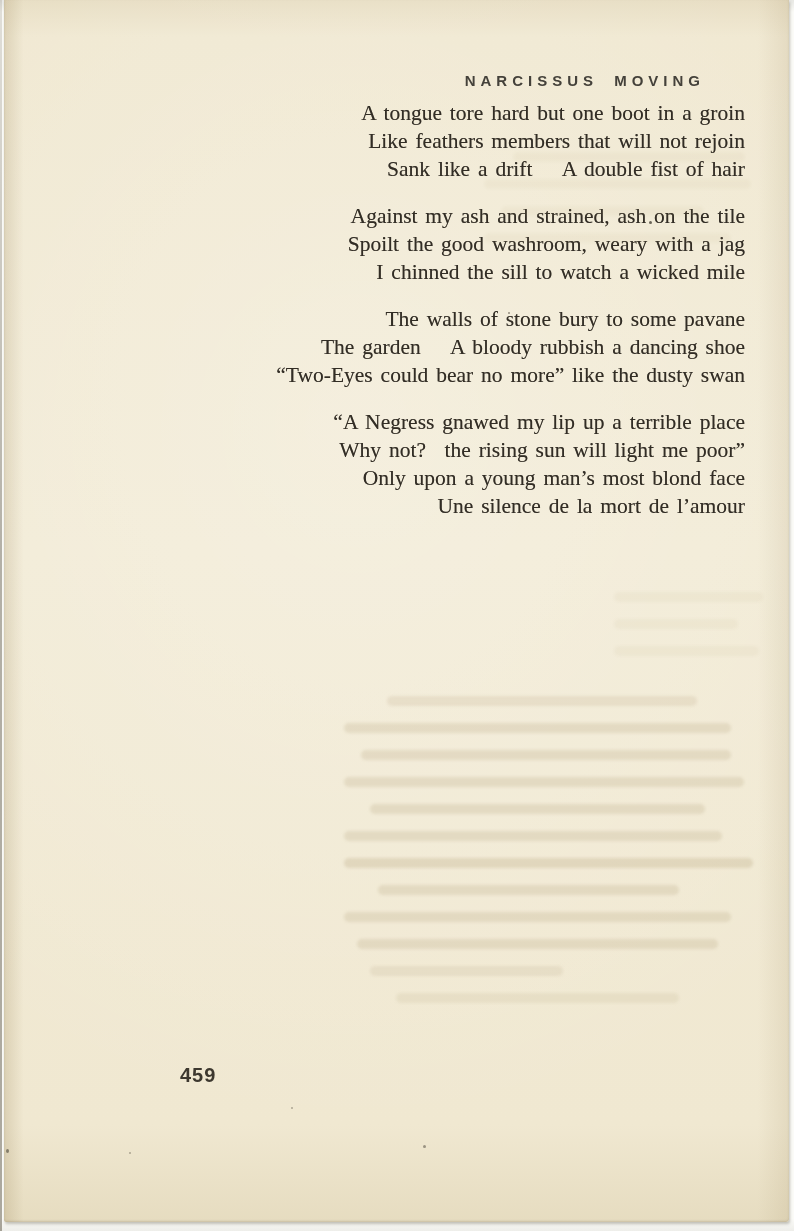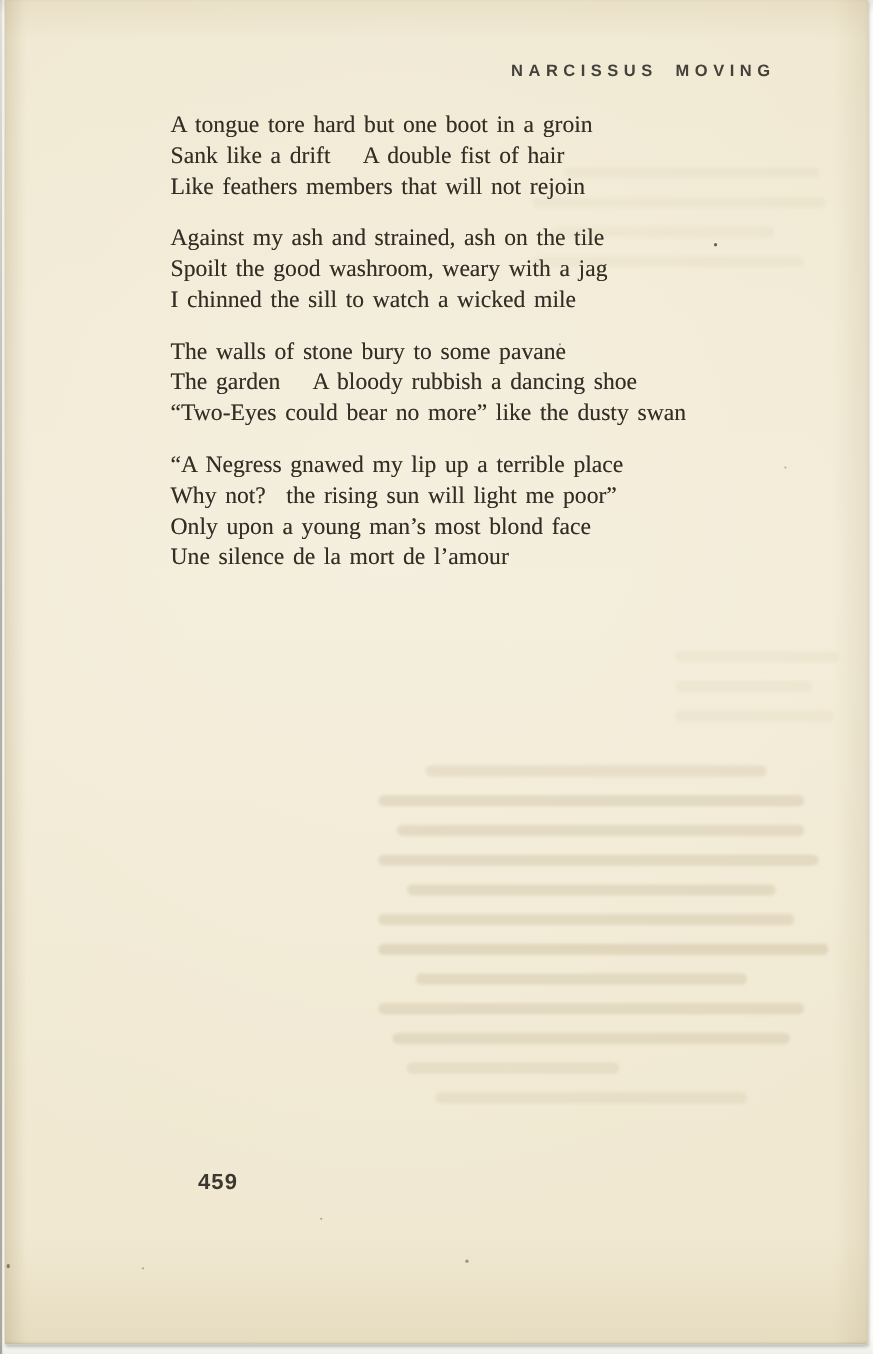--- a/index.html
+++ b/index.html
@@ -35,40 +35,41 @@
   .left-scan-edge {
     position: absolute;
     left: 0;
     top: 0;
     bottom: 0;
     width: 2px;
     background: linear-gradient(180deg, rgba(120,112,95,0.20) 0%, rgba(92,85,68,0.45) 45%, rgba(92,85,68,0.50) 100%);
   }
   .running-head {
     position: absolute;
-    top: 56px;
+    top: 72px;
     right: 84px;
     font-family: "Liberation Sans", sans-serif;
     font-weight: 700;
     font-size: 15px;
     letter-spacing: 5px;
     word-spacing: 7px;
     color: #44413a;
     white-space: pre;
   }
   .poem {
     position: absolute;
     left: 151px;
     top: 99px;
     width: 590px;
     font-size: 21.5px;
     line-height: 28px;
     color: #322d25;
     word-spacing: 2.5px;
     text-shadow: 0 0 0.5px rgba(50,45,37,0.45);
+    text-align: right;
   }
   .stanza { margin: 0 0 19px 0; }
   .line { white-space: pre-wrap; }
   .folio {
     position: absolute;
     left: 176px;
     top: 1064px;
     font-family: "Liberation Sans", sans-serif;
     font-weight: 700;
     font-size: 20px;
@@ -128,22 +129,22 @@
 <body>
 
 <div class="scan-frame">
   <div class="page">
 
     <div class="running-head">NARCISSUS MOVING</div>
 
     <div class="poem">
       <div class="stanza">
         <div class="line">A tongue tore hard but one boot in a groin</div>
+        <div class="line">Like feathers members that will not rejoin</div>
         <div class="line">Sank like a drift  A double fist of hair</div>
-        <div class="line">Like feathers members that will not rejoin</div>
       </div>
       <div class="stanza">
         <div class="line">Against my ash and strained, ash on the tile</div>
         <div class="line">Spoilt the good washroom, weary with a jag</div>
         <div class="line">I chinned the sill to watch a wicked mile</div>
       </div>
       <div class="stanza">
         <div class="line">The walls of stone bury to some pavane</div>
         <div class="line">The garden  A bloody rubbish a dancing shoe</div>
         <div class="line">“Two-Eyes could bear no more” like the dusty swan</div>

